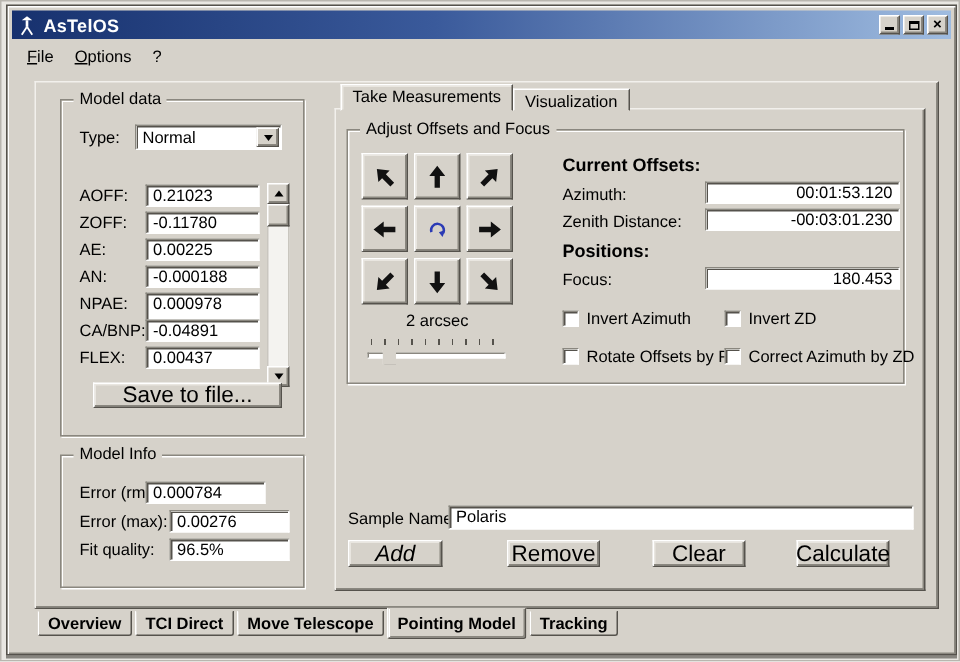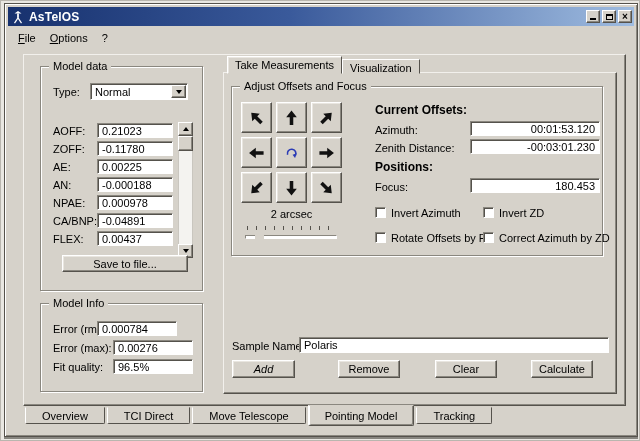--- a/index.html
+++ b/index.html
@@ -26,21 +26,21 @@
   .menu-item{font-size:11px;color:#000;padding:2px 7px;cursor:default;}
   .menu-item::first-letter{text-decoration:underline;}
   .menu-item.no-ul::first-letter{text-decoration:none;}
   .groupbox{position:absolute;border:1px solid #8a877f;box-shadow:1px 1px 0 #ffffff, inset 1px 1px 0 #ffffff;}
   .legend{position:absolute;top:-7px;left:8px;background:#d6d2ca;padding:0 4px;font-size:11px;color:#000;white-space:nowrap;}
   .lbl{position:absolute;font-size:11px;color:#000;white-space:nowrap;}
   .bold-lbl{font-weight:bold;font-size:12px;}
   .tfield{position:absolute;font-size:11px;padding:1px 4px 0 4px;color:#000;white-space:nowrap;overflow:hidden;
     background:#ffffff;border:1px solid;border-color:#8a877f #ffffff #ffffff #8a877f;box-shadow:inset 1px 1px 0 #55524c;}
   .num{text-align:right;}
-  .btn{position:absolute;font-size:11px;color:#000;display:flex;align-items:center;justify-content:center;
+  .btn{position:absolute;font-size:15px;color:#000;display:flex;align-items:center;justify-content:center;
     background:#d6d2ca;border:1px solid;border-color:#ffffff #55524c #55524c #ffffff;
     box-shadow:inset -1px -1px 0 #8a877f, inset 1px 1px 0 #e9e6e0;cursor:default;}
   
   .main-panel{position:absolute;left:18px;top:50px;width:603px;height:352px;background:#d6d2ca;
     border:1px solid;border-color:#f2f0ec #55524c #55524c #f2f0ec;box-shadow:inset -1px -1px 0 #8a877f;}
   .tabstrip-top{position:absolute;left:222px;top:51px;height:18px;display:flex;align-items:flex-end;z-index:4;}
   .tab-top{font-size:11px;padding:2px 7px 2px 7px;background:#d6d2ca;
     border:1px solid;border-color:#ffffff #55524c #d6d2ca #ffffff;height:15px;margin-bottom:-1px;}
   .tab-top.active{height:18px;font-weight:normal;z-index:5;border-bottom:1px solid #d6d2ca;
     box-shadow:inset 1px 1px 0 #e9e6e0;}
@@ -79,22 +79,22 @@
   .dd-text{position:absolute;left:4px;top:2px;font-size:11px;}
   .dd-btn{position:absolute;right:1px;top:1px;bottom:1px;width:15px;background:#d6d2ca;
     border:1px solid;border-color:#ffffff #55524c #55524c #ffffff;box-shadow:inset -1px -1px 0 #8a877f;
     display:flex;align-items:center;justify-content:center;}
   
   .listbox{position:absolute;left:224px;top:266px;width:380px;height:64px;background:#ffffff;
     border:1px solid;border-color:#8a877f #ffffff #ffffff #8a877f;box-shadow:inset 1px 1px 0 #55524c;
     font-size:10.5px;padding:2px 5px;}
   
   .tabstrip-bottom{position:absolute;left:20px;top:401px;display:flex;align-items:flex-start;z-index:4;}
-  .tab-bottom{font-size:11px;padding:2px 16px;background:#d6d2ca;height:17px;margin-top:2px;margin-right:2px;
-    border:1px solid;border-color:#d6d2ca #55524c #55524c #ffffff;border-radius:0 0 2px 2px;white-space:nowrap;}
+  .tab-bottom{font-size:11px;padding:2px 6px;background:#d6d2ca;height:17px;margin-top:2px;margin-right:2px;
+    border:1px solid;border-color:#d6d2ca #55524c #55524c #ffffff;border-radius:0 0 2px 2px;white-space:nowrap;font-weight:bold;}
   .tab-bottom.active{height:21px;margin-top:0;z-index:6;border-top:1px solid #d6d2ca;
     box-shadow:inset 1px 0 0 #ffffff, inset -1px -1px 0 #8a877f;padding-top:4px;}
 </style>
 </head>
 <body>
 
 <div class="screen">
   <div class="window">
 
     <div class="titlebar">
@@ -137,21 +137,21 @@
 
     <span class="lbl" style="left:48px;top:121px;">AOFF:</span>
     <span class="tfield" style="left:92px;top:119px;width:76px;height:15px;">0.21023</span>
     <span class="lbl" style="left:48px;top:139px;">ZOFF:</span>
     <span class="tfield" style="left:92px;top:137px;width:76px;height:15px;">-0.11780</span>
     <span class="lbl" style="left:48px;top:157px;">AE:</span>
     <span class="tfield" style="left:92px;top:155px;width:76px;height:15px;">0.00225</span>
     <span class="lbl" style="left:48px;top:175px;">AN:</span>
     <span class="tfield" style="left:92px;top:173px;width:76px;height:15px;">-0.000188</span>
     <span class="lbl" style="left:48px;top:193px;">NPAE:</span>
-    <span class="tfield" style="left:92px;top:191px;width:76px;height:15px;">0.000978</span>
+    <span class="tfield" style="left:92px;top:191px;width:76px;height:33px;">0.000978</span>
     <span class="lbl" style="left:48px;top:211px;">CA/BNP:</span>
     <span class="tfield" style="left:92px;top:209px;width:76px;height:15px;">-0.04891</span>
     <span class="lbl" style="left:48px;top:229px;">FLEX:</span>
     <span class="tfield" style="left:92px;top:227px;width:76px;height:15px;">0.00437</span>
 
     <div class="vscroll">
       <span class="sb-btn" style="top:-1px;">
           <span class="tri-up"></span>
         </span>
       <span class="sb-thumb"></span>

